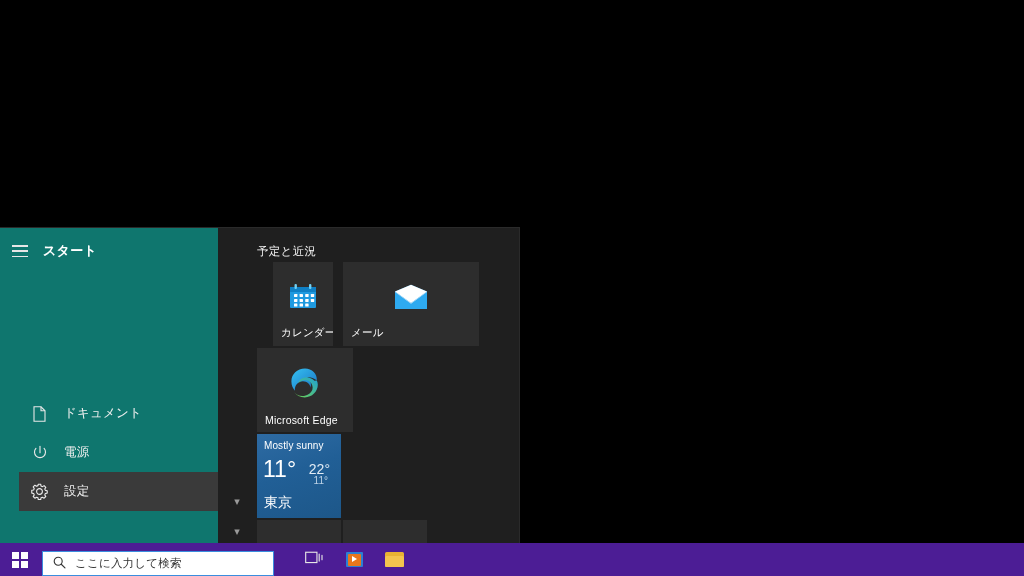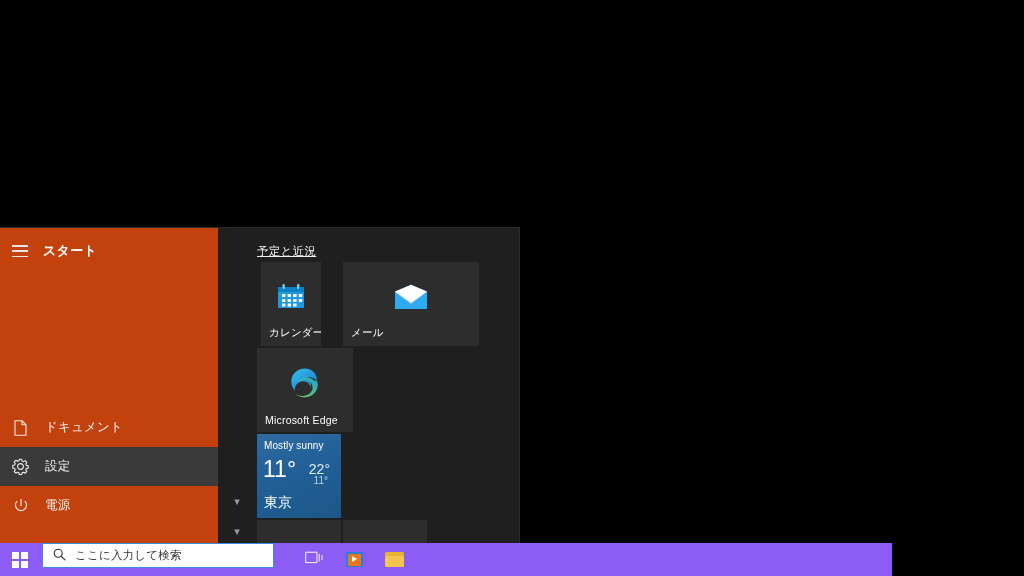--- a/index.html
+++ b/index.html
@@ -35,21 +35,21 @@
     background: #1f1f1f;
     display: flex;
     flex-direction: row;
     box-shadow: 0 0 0 1px #2a2a2a;
   }
 
   
   #left-rail {
     width: 218px;
     height: 100%;
-    background: #c2410c;
+    background: #0f766e;
     position: relative;
     flex: 0 0 218px;
   }
 
   .rail-top {
     display: flex;
     align-items: center;
     height: 46px;
     padding-left: 12px;
     gap: 15px;
@@ -90,22 +90,23 @@
     background: linear-gradient(120deg, #2e2626 0%, #332a2a 40%, #2b2424 100%);
     filter: blur(5px);
     opacity: .9;
     border-radius: 3px;
   }
 
   
   #rail-items {
     position: absolute;
     left: 0;
-    top: 180px;
+    top: 166px;
     width: 100%;
+    padding-left: 19px;
   }
   .rail-item {
     height: 39px;
     display: flex;
     align-items: center;
     padding-left: 12px;
     gap: 16px;
     position: relative;
   }
   .rail-item .ri-icon {
@@ -133,21 +134,20 @@
     background: #1f1f1f;
     overflow: hidden;
   }
   #group-title {
     position: absolute;
     left: 39px;
     top: 16px;
     color: #f2f2f2;
     font-size: 11.5px;
     letter-spacing: .3px;
-    text-decoration: underline;
   }
   #tile-grid {
     position: absolute;
     left: 39px;
     top: 34px;
     width: 252px;
   }
   .tile {
     position: absolute;
     background: #2d2d2d;
@@ -163,21 +163,21 @@
     white-space: nowrap;
   }
   .tile .tile-icon {
     position: absolute;
     left: 50%;
     top: 44%;
     transform: translate(-50%, -50%);
   }
 
   
-  #tile-calendar { left: 4px;   top: 0px;  width: 60px;  height: 84px; }
+  #tile-calendar { left: 16px;   top: 0px;  width: 60px;  height: 84px; }
   #tile-mail     { left: 86px;  top: 0px;  width: 136px; height: 84px; }
   #tile-edge     { left: 0px;   top: 86px; width: 96px;  height: 84px; }
   #tile-weather  { left: 0px;   top: 172px;width: 84px;  height: 84px;
                    background: linear-gradient(160deg, #2e6ba3 0%, #215f96 45%, #1d5789 100%); }
   #tile-partial-a{ left: 0px;   top: 258px;width: 84px;  height: 84px; }
   #tile-partial-b{ left: 86px;  top: 258px;width: 84px;  height: 84px; }
 
   
   .wx-cond {
     position: absolute;
@@ -229,25 +229,25 @@
     color: #9a9a9a;
     font-size: 11px;
     line-height: 1;
   }
 
   
   #taskbar {
     position: absolute;
     left: 0;
     bottom: 0;
-    width: 892px;
+    width: 1024px;
     height: 33px;
-    background: #8b5cf6;
-    display: flex;
-    align-items: flex-start;
+    background: #4c1d95;
+    display: flex;
+    align-items: flex-end;
   }
   #start-button {
     width: 40px;
     height: 33px;
     display: flex;
     align-items: center;
     justify-content: center;
   }
   .win-logo {
     width: 16px; height: 16px;
@@ -356,38 +356,38 @@
         <span class="ri-icon">
           <svg width="15" height="16" viewBox="0 0 15 16" aria-hidden="true">
             <path d="M2 .8h7l4 4v10.4H2z" fill="none" stroke="#e8e8e8" stroke-width="1.1"></path>
             <path d="M9 .8v4h4" fill="none" stroke="#e8e8e8" stroke-width="1.1"></path>
           </svg>
         </span>
         <span class="ri-label">ドキュメント</span>
       </div>
 
 
+      <div class="rail-item">
+        <span class="ri-icon">
+          <svg width="16" height="16" viewBox="0 0 18 18" aria-hidden="true">
+            <path d="M9 1.6v7" fill="none" stroke="#e8e8e8" stroke-width="1.3" stroke-linecap="round"></path>
+            <path d="M13.6 3.9a6.2 6.2 0 1 1-9.2 0" fill="none" stroke="#e8e8e8" stroke-width="1.3" stroke-linecap="round"></path>
+          </svg>
+        </span>
+        <span class="ri-label">電源</span>
+      </div>
+
       <div class="rail-item selected">
         <span class="ri-icon">
           <svg width="17" height="17" viewBox="0 0 20 20" aria-hidden="true">
             <path fill="none" stroke="#ececec" stroke-width="1.3" d="M10 6.6a3.4 3.4 0 1 0 0 6.8 3.4 3.4 0 0 0 0-6.8z"></path>
             <path fill="none" stroke="#ececec" stroke-width="1.3" stroke-linejoin="round" d="M8.6 1.4h2.8l.4 2.2 1.7.7 1.9-1.2 2 2-1.2 1.9.7 1.7 2.2.4v2.8l-2.2.4-.7 1.7 1.2 1.9-2 2-1.9-1.2-1.7.7-.4 2.2H8.6l-.4-2.2-1.7-.7-1.9 1.2-2-2 1.2-1.9-.7-1.7-2.2-.4V8.6l2.2-.4.7-1.7L2.6 4.6l2-2 1.9 1.2 1.7-.7z"></path>
           </svg>
         </span>
         <span class="ri-label">設定</span>
-      </div>
-
-      <div class="rail-item">
-        <span class="ri-icon">
-          <svg width="16" height="16" viewBox="0 0 18 18" aria-hidden="true">
-            <path d="M9 1.6v7" fill="none" stroke="#e8e8e8" stroke-width="1.3" stroke-linecap="round"></path>
-            <path d="M13.6 3.9a6.2 6.2 0 1 1-9.2 0" fill="none" stroke="#e8e8e8" stroke-width="1.3" stroke-linecap="round"></path>
-          </svg>
-        </span>
-        <span class="ri-label">電源</span>
       </div>
 
     </div>
   </div>
 
   <div id="tiles-pane">
 
     <div id="group-title">予定と近況</div>
 
     <div id="tile-chevrons">

